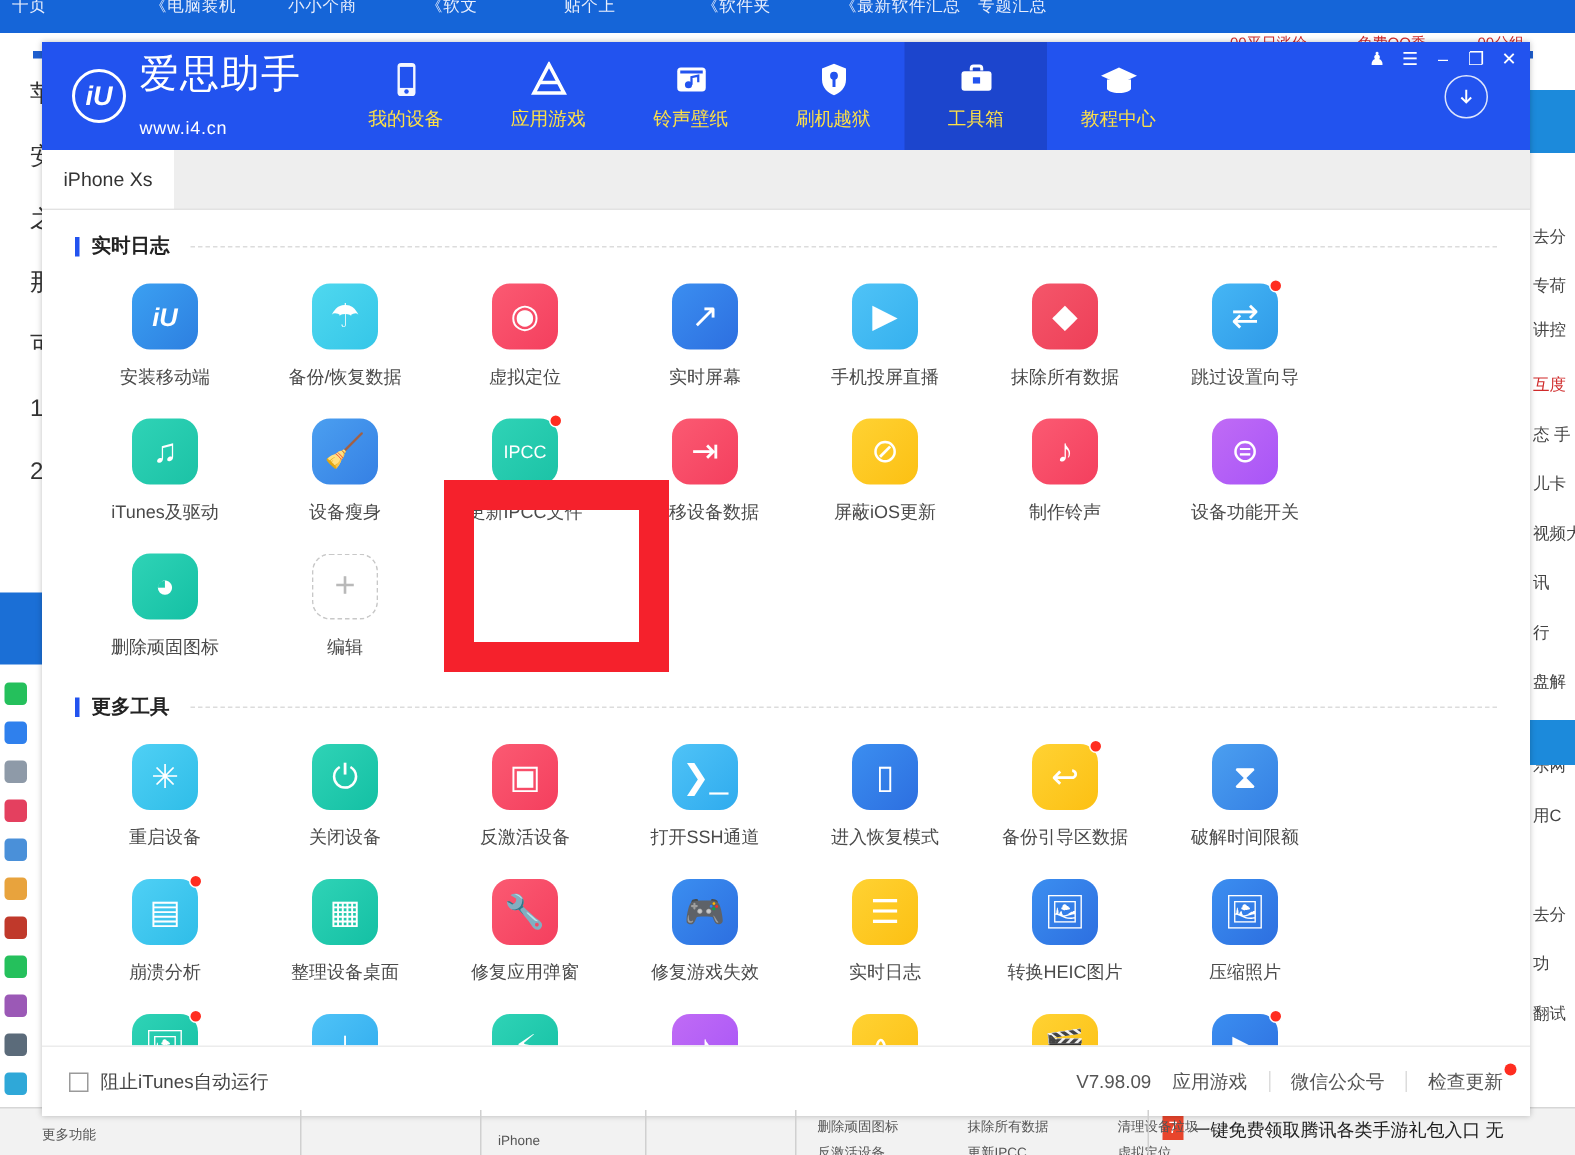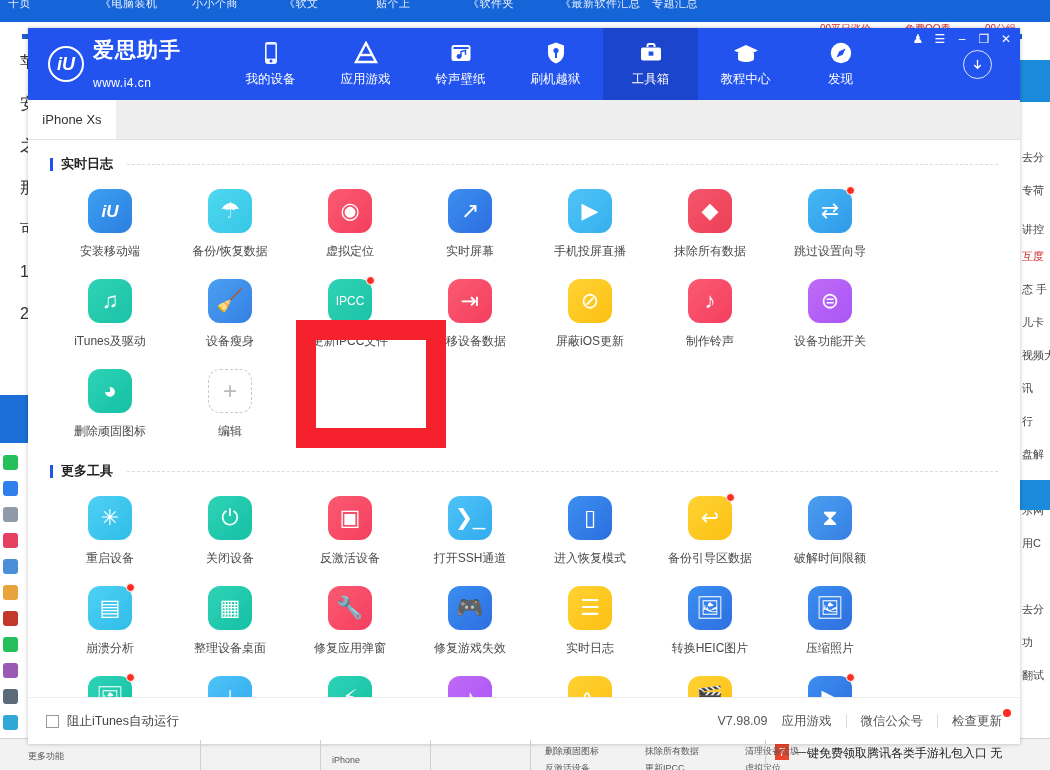--- a/index.html
+++ b/index.html
@@ -83,25 +83,25 @@
   #logo-area {
     width:195px; display:flex; align-items:center; padding-left:20px; gap:9px;
   }
   #logo-circle {
     width:36px; height:36px; border-radius:50%;
     border:2px solid #ffffff; color:#ffffff;
     display:flex; align-items:center; justify-content:center;
     font-size:18px; font-weight:bold; font-style:italic; flex:none;
   }
   #logo-text { color:#fff; line-height:1.05; }
-  #logo-name { font-size:21px; font-weight:bold; letter-spacing:1px; }
+  #logo-name { font-size:26px; font-weight:normal; letter-spacing:1px; }
   #logo-url { font-size:12px; letter-spacing:.5px; margin-top:16px; }
 
   .navitem {
-    width:95px; color:#ffffff; display:flex; flex-direction:column;
+    width:95px; color:#fde047; display:flex; flex-direction:column;
     align-items:center; justify-content:center; gap:6px; cursor:pointer;
   }
   .navitem.active { background:#1c45cd; }
   .navitem .nv-ico { height:24px; display:flex; align-items:flex-end; }
   .navitem .nv-lbl { font-size:12.5px; }
 
   #dl-btn {
     position:absolute; right:28px; top:22px; width:29px; height:29px;
     border-radius:50%; border:1.4px solid rgba(255,255,255,.85);
     display:flex; align-items:center; justify-content:center; cursor:pointer;
@@ -217,21 +217,21 @@
     <div class="bg-left-icon" style="top: 533px; background: rgb(228, 64, 95);"></div>
     <div class="bg-left-icon" style="top: 559px; background: rgb(74, 144, 217);"></div>
     <div class="bg-left-icon" style="top: 585px; background: rgb(232, 163, 61);"></div>
     <div class="bg-left-icon" style="top: 611px; background: rgb(192, 57, 43);"></div>
     <div class="bg-left-icon" style="top: 637px; background: rgb(37, 192, 92);"></div>
     <div class="bg-left-icon" style="top: 663px; background: rgb(155, 89, 182);"></div>
     <div class="bg-left-icon" style="top: 689px; background: rgb(91, 107, 122);"></div>
     <div class="bg-left-icon" style="top: 715px; background: rgb(47, 168, 216);"></div>
     <div class="bg-right-line" style="top: 150px;">去分</div>
     <div class="bg-right-line" style="top: 183px;">专荷</div>
-    <div class="bg-right-line" style="top: 222px;">讲控</div>
+    <div class="bg-right-line" style="top: 212px;">讲控</div>
     <div class="bg-right-line red" style="top: 249px;">互度</div>
     <div class="bg-right-line" style="top: 282px;">态 手</div>
     <div class="bg-right-line" style="top: 315px;">儿卡</div>
     <div class="bg-right-line" style="top: 348px;">视频大</div>
     <div class="bg-right-line" style="top: 381px;">讯</div>
     <div class="bg-right-line" style="top: 414px;">行</div>
     <div class="bg-right-line" style="top: 447px;">盘解</div>
     <div class="bg-right-line" style="top: 503px;">乐网</div>
     <div class="bg-right-line" style="top: 536px;">用C</div>
     <div class="bg-right-line" style="top: 555px; padding-left: 32px;">支持</div>
@@ -310,29 +310,20 @@
           <span class="nv-lbl">工具箱</span>
         </div>
         <div class="navitem">
           <span class="nv-ico">
             <svg width="26" height="24" viewBox="0 0 26 24">
               <path d="M13 4 L25 9.5 L13 15 L1 9.5 Z" fill="#fff"></path>
               <path d="M5 12 V18 C5 19.6 9 21 13 21 C17 21 21 19.6 21 18 V12" fill="#fff"></path>
             </svg>
           </span>
           <span class="nv-lbl">教程中心</span>
-        </div>
-        <div class="navitem">
-          <span class="nv-ico">
-            <svg width="24" height="24" viewBox="0 0 24 24">
-              <circle cx="12" cy="12" r="10.2" fill="#fff"></circle>
-              <path d="M16.6 7.4 L10.3 10.3 L7.4 16.6 L13.7 13.7 Z" fill="#2253ef"></path>
-            </svg>
-          </span>
-          <span class="nv-lbl">发现</span>
         </div>
       </div>
 
     <div id="dl-btn">
       <svg width="15" height="15" viewBox="0 0 16 16" fill="none" stroke="#fff" stroke-width="1.4">
         <path d="M8 3 L8 12 M4.5 8.5 L8 12 L11.5 8.5"></path>
       </svg>
     </div>
 
     <div id="wincontrols">

